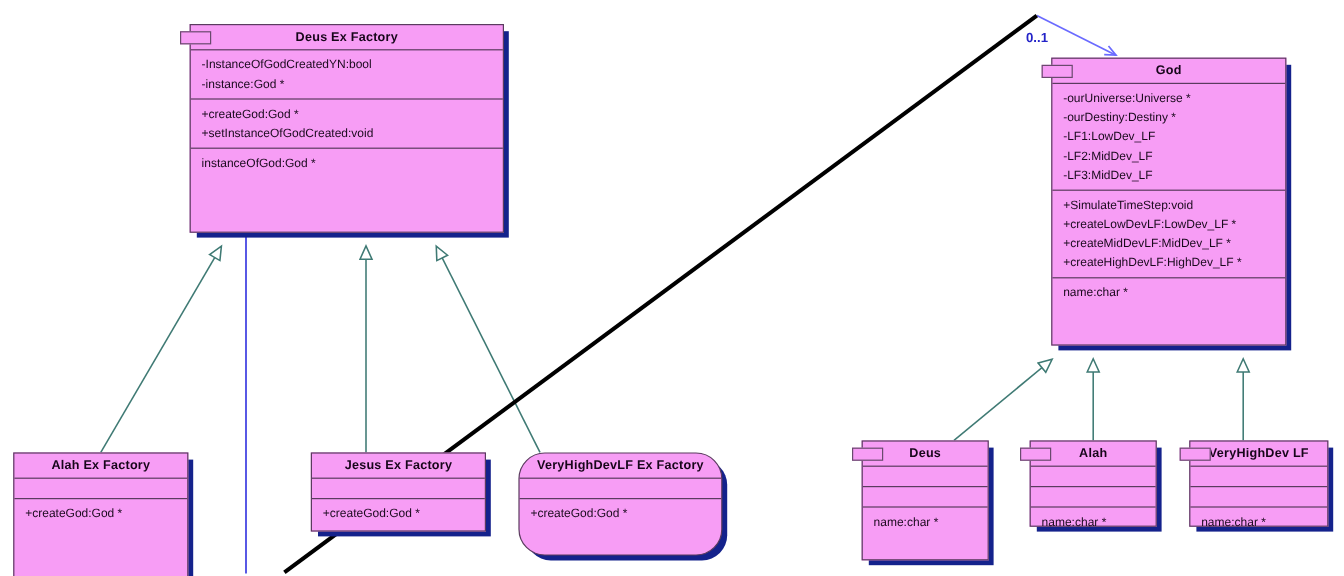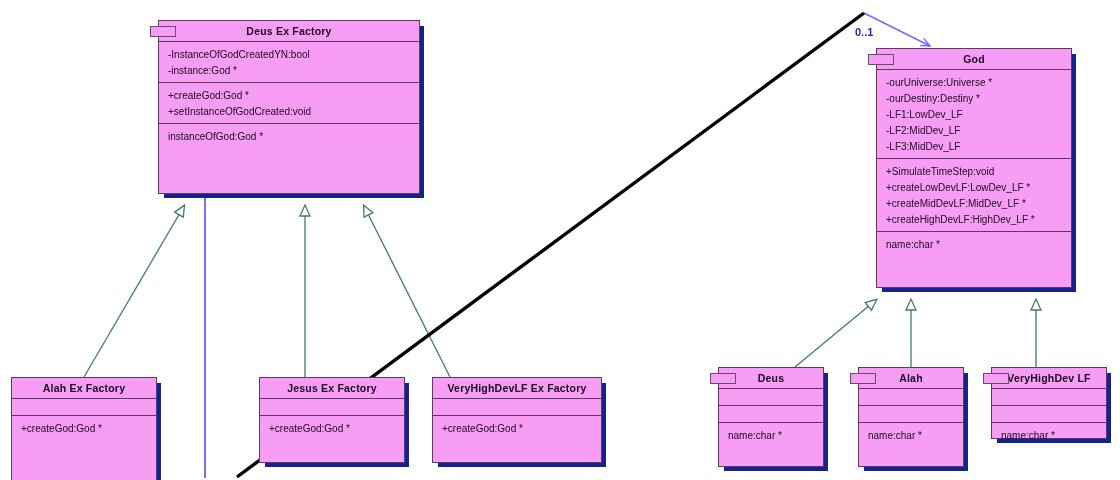--- a/index.html
+++ b/index.html
@@ -148,47 +148,47 @@
   </div>
 
   <div class="uml-class" style="left:11px;top:377px;width:146px;height:110px;">
     <div class="cls-title">Alah Ex Factory</div>
     <div class="compartment empty"></div>
     <div class="compartment">
       <div class="mrow">+createGod:God *</div>
     </div>
   </div>
 
-  <div class="uml-class" style="left:259px;top:377px;width:146px;height:86px;">
+  <div class="uml-class" style="left:259px;top:377px;width:146px;height:66px;">
     <div class="cls-title">Jesus Ex Factory</div>
     <div class="compartment empty"></div>
     <div class="compartment">
       <div class="mrow">+createGod:God *</div>
     </div>
   </div>
 
-  <div class="uml-class" style="left:432px;top:377px;width:170px;height:86px;">
+  <div class="uml-class" style="left:432px;top:377px;width:170px;height:86px;border-radius:22px;">
     <div class="cls-title">VeryHighDevLF Ex Factory</div>
     <div class="compartment empty"></div>
     <div class="compartment">
       <div class="mrow">+createGod:God *</div>
     </div>
   </div>
 
   <div class="uml-class" style="left:718px;top:367px;width:106px;height:100px;">
     <div class="tab"></div>
     <div class="cls-title">Deus</div>
     <div class="compartment empty"></div>
     <div class="compartment empty"></div>
     <div class="compartment">
       <div class="mrow">name:char *</div>
     </div>
   </div>
 
-  <div class="uml-class" style="left:858px;top:367px;width:106px;height:100px;">
+  <div class="uml-class" style="left:858px;top:367px;width:106px;height:72px;">
     <div class="tab"></div>
     <div class="cls-title">Alah</div>
     <div class="compartment empty"></div>
     <div class="compartment empty"></div>
     <div class="compartment">
       <div class="mrow">name:char *</div>
     </div>
   </div>
 
   <div class="uml-class" style="left:991px;top:367px;width:116px;height:72px;">

